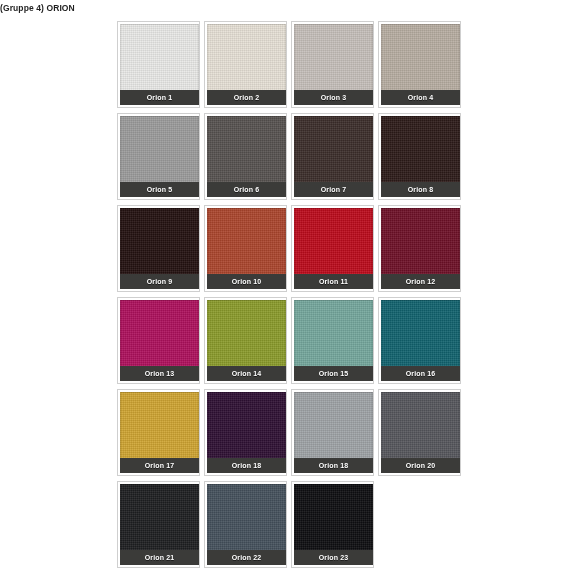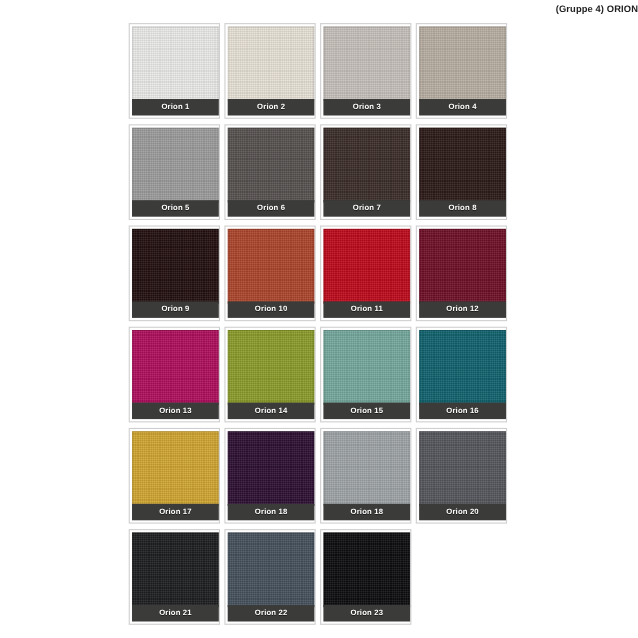--- a/index.html
+++ b/index.html
@@ -16,21 +16,21 @@
     overflow: hidden;
     position: relative;
   }
 
   
   .page-title {
     position: absolute;
     top: 2px;
     left: 0;
     width: 580px;
-    text-align: right;
+    text-align: left;
     font-size: 8.5px;
     font-weight: bold;
     letter-spacing: 0.1px;
     color: #1f1f1f;
     line-height: 12px;
   }
 
   
   .swatch-grid {
     position: absolute;

